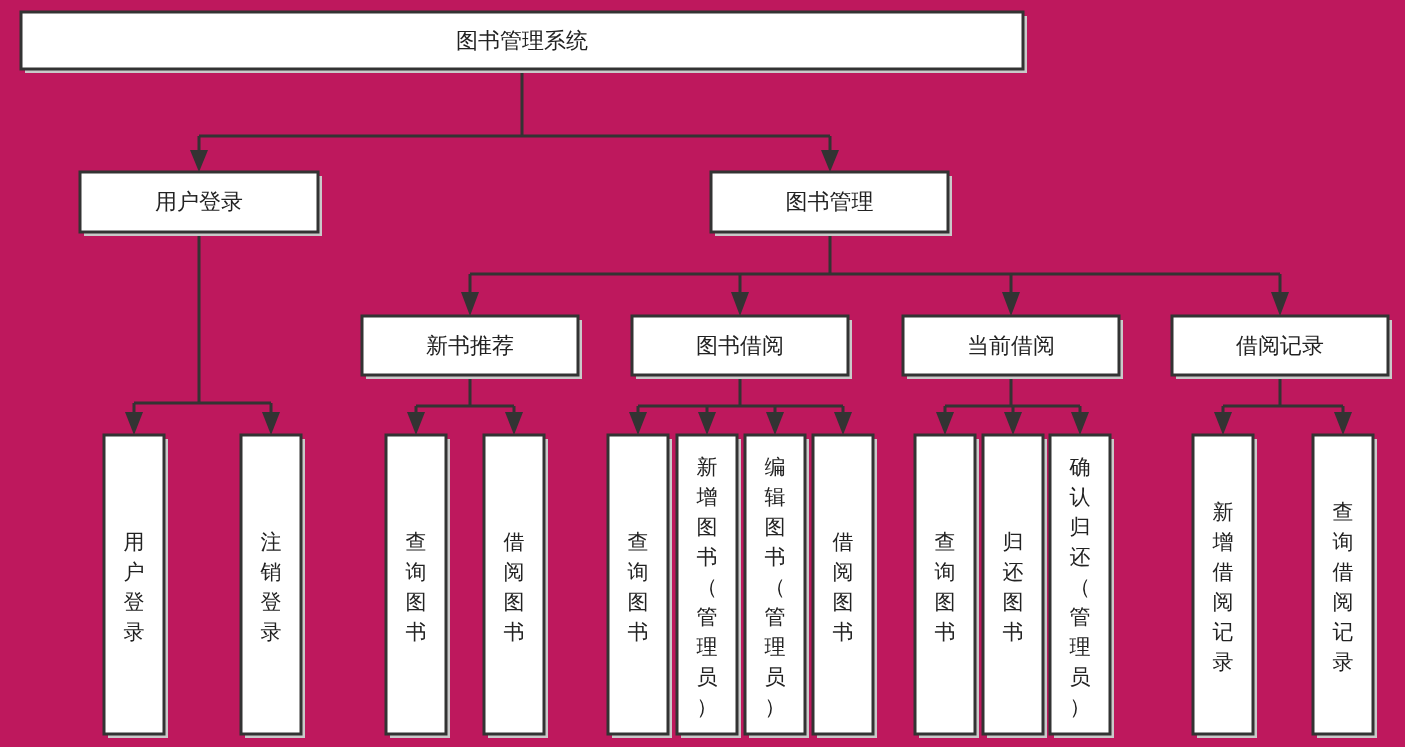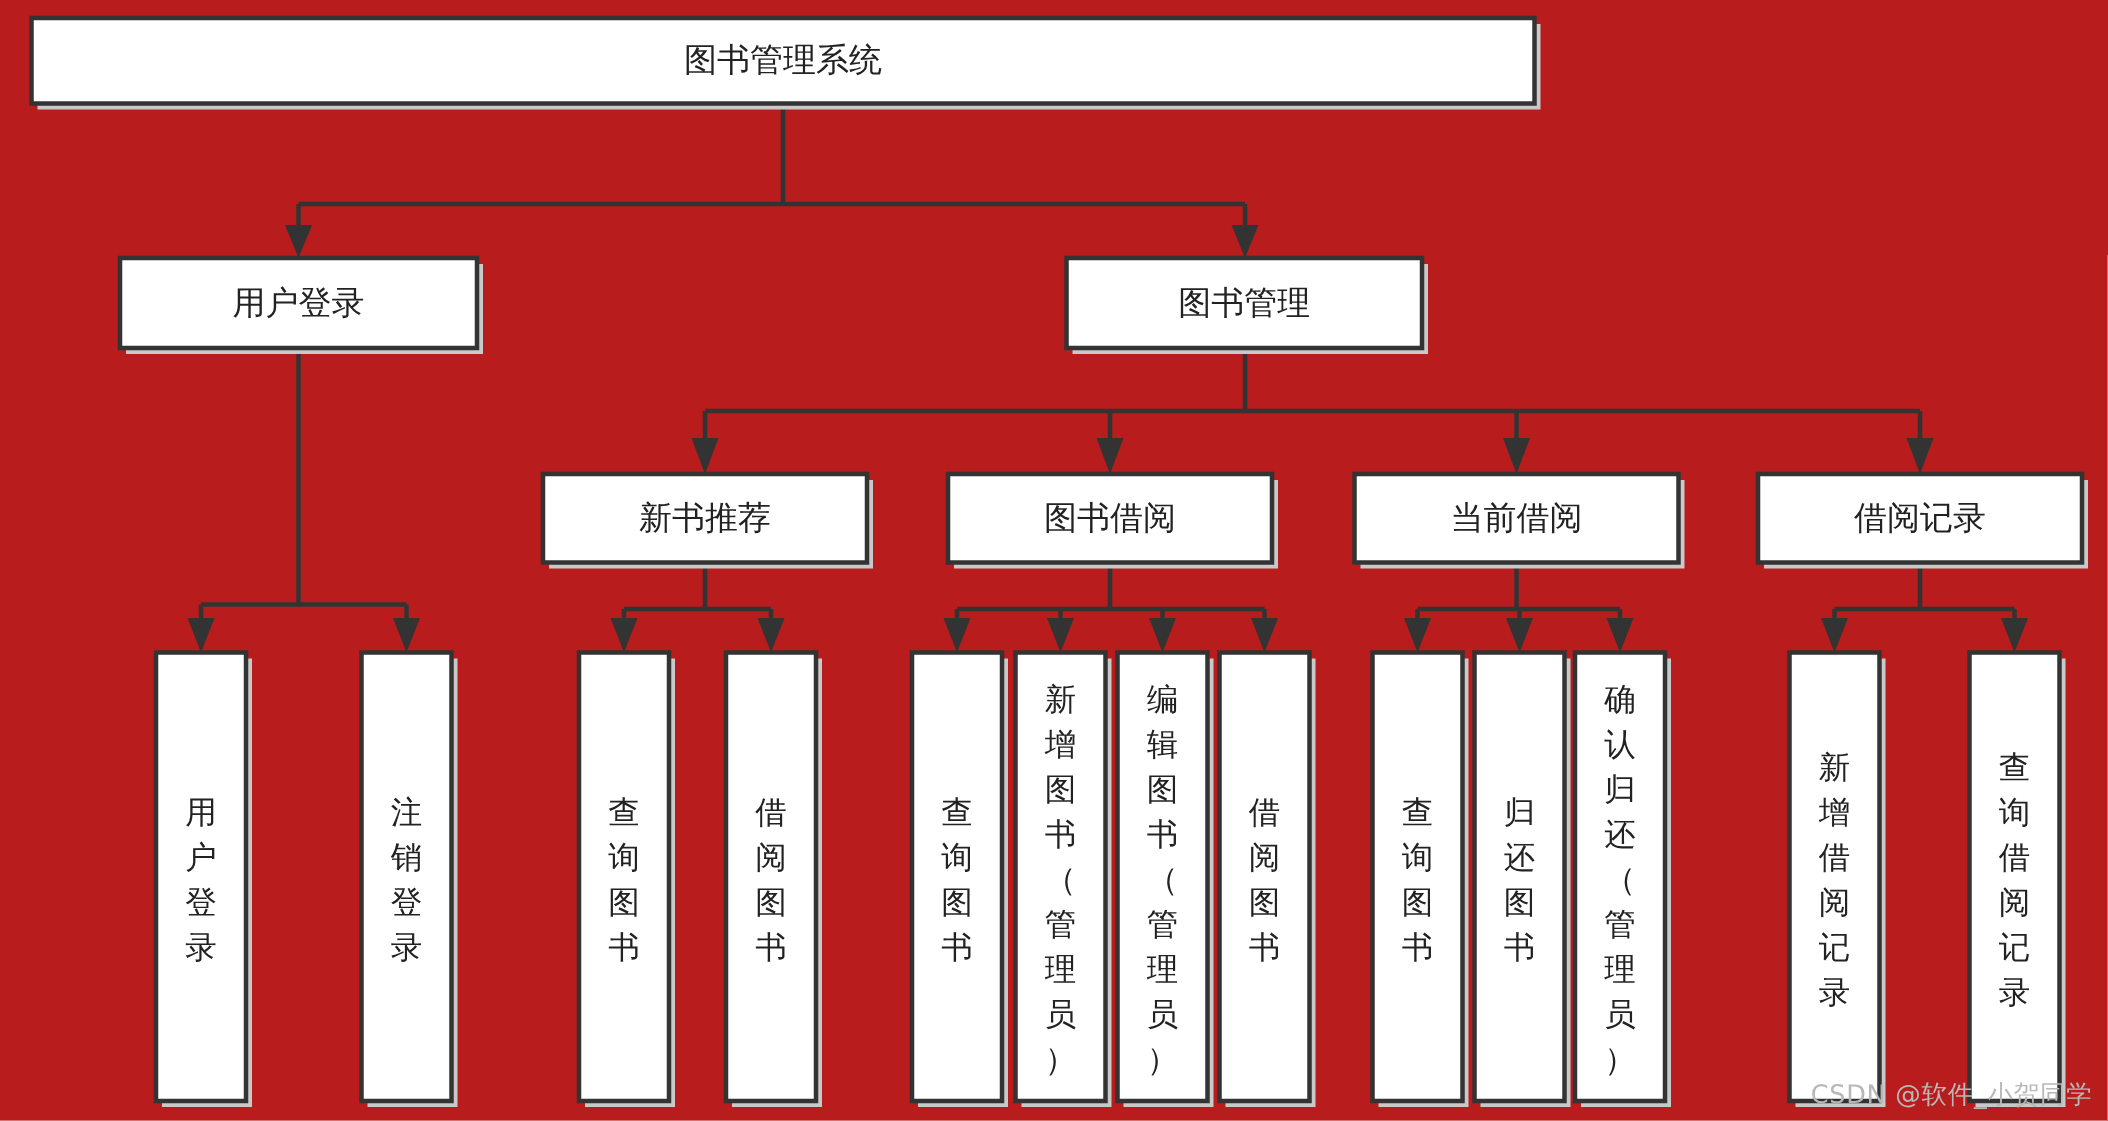--- a/index.html
+++ b/index.html
@@ -11,21 +11,21 @@
   body {
     width: 1405px;
     height: 747px;
     font-family: "DejaVu Sans", "Liberation Sans", sans-serif;
     overflow: hidden;
   }
   #diagram-root {
     position: relative;
     width: 1405px;
     height: 747px;
-    background: #b91c1c;
+    background: #be185d;
   }
   svg#flow {
     position: absolute;
     left: 0;
     top: 0;
     width: 1405px;
     height: 747px;
     display: block;
   }
   .node-rect {
@@ -238,14 +238,13 @@
           <text class="node-label-v"><tspan x="1223" y="518.5">新</tspan><tspan x="1223" y="548.5">增</tspan><tspan x="1223" y="578.5">借</tspan><tspan x="1223" y="608.5">阅</tspan><tspan x="1223" y="638.5">记</tspan><tspan x="1223" y="668.5">录</tspan></text>
         </g>
         <g>
           <rect class="node-shadow" x="1317" y="439" width="60" height="299"></rect>
           <rect class="node-rect" x="1313" y="435" width="60" height="299"></rect>
           <text class="node-label-v"><tspan x="1343" y="518.5">查</tspan><tspan x="1343" y="548.5">询</tspan><tspan x="1343" y="578.5">借</tspan><tspan x="1343" y="608.5">阅</tspan><tspan x="1343" y="638.5">记</tspan><tspan x="1343" y="668.5">录</tspan></text>
         </g>
       </g>
   </svg>
 
-  <div class="watermark">CSDN @软件_小贺同学</div>
 </div>
 
 </body></html>

